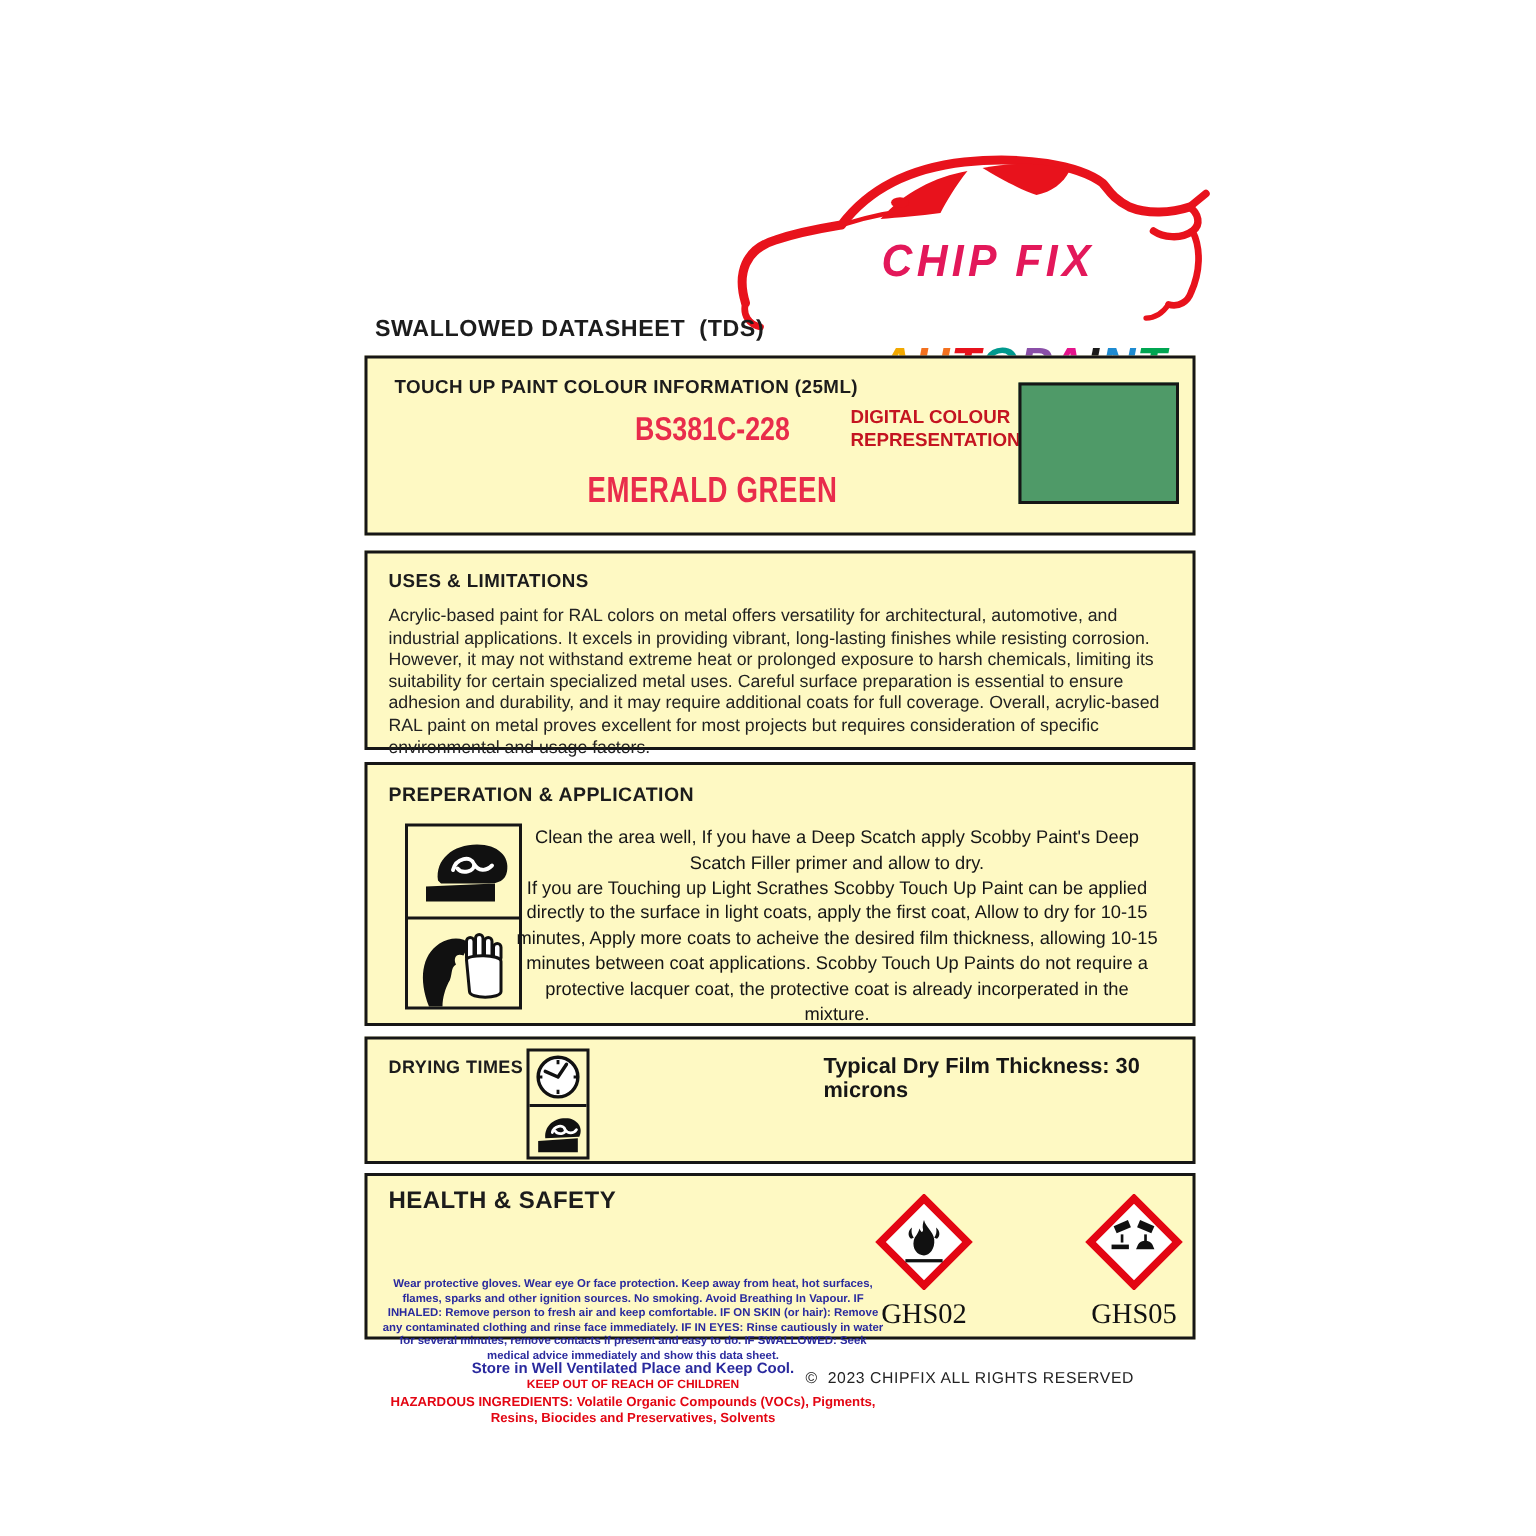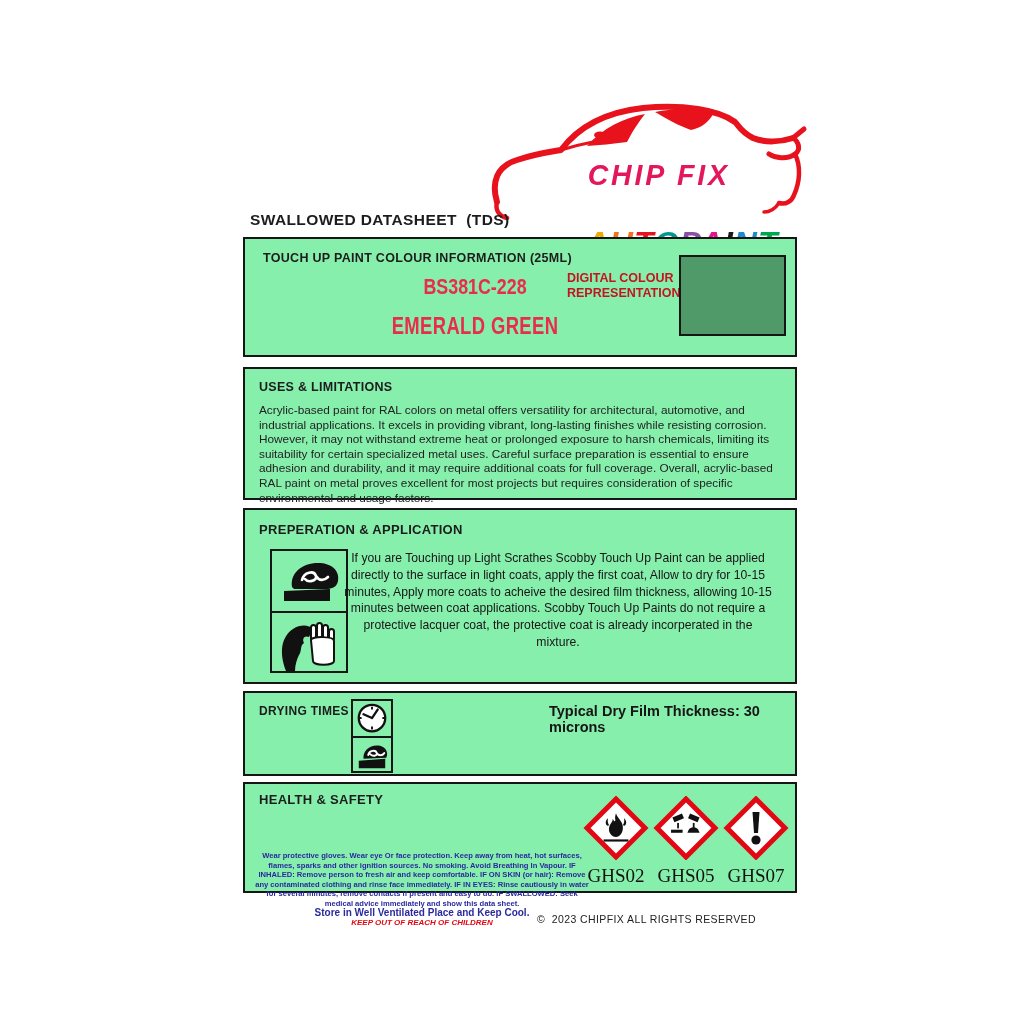--- a/index.html
+++ b/index.html
@@ -21,21 +21,21 @@
     position:absolute; left:72px; top:60px; width:210px; text-align:center;
     font-size:30px; font-weight:bold; font-style:italic; letter-spacing:3px;
     transform:scale(.95,1); transform-origin:left top; white-space:pre;
   }
   .autopaint {
     position:absolute; left:18px; top:90px; width:296px; text-align:center;
     font-size:32px; font-weight:bold; font-style:italic; letter-spacing:1px;
     white-space:pre;
   }
   
-  .box { position:absolute; left:243px; width:554px; border:2px solid #161616; background:#86efac; }
+  .box { position:absolute; left:243px; width:554px; border:2px solid #161616; background:#fef9c3; }
   .box-heading { position:absolute; font-weight:bold; color:#1c1c1c; letter-spacing:.3px; }
   
   .b1 { top:237px; height:120px; }
   .b1 .box-heading { left:18px; top:12px; font-size:12.5px; }
   .paint-code {
     position:absolute; left:100px; top:36px; width:260px; text-align:center;
     font-size:21px; font-weight:bold; transform:scale(.85,1.05);
   }
   .paint-name {
     position:absolute; left:80px; top:74px; width:300px; text-align:center;
@@ -66,25 +66,25 @@
   
   .b4 { top:691px; height:85px; }
   .b4 .box-heading { left:14px; top:11px; font-size:12px; }
   .dry-icons { position:absolute; left:106px; top:6px; width:42px; height:74px; border:2px solid #161616; }
   .dry-cell { width:100%; height:50%; position:relative; }
   .dry-cell + .dry-cell { border-top:2px solid #161616; }
   .dry-times { position:absolute; left:154px; top:2px; font-size:17px; line-height:20.5px; color:#161616; }
   .dry-thickness { position:absolute; left:304px; top:10px; font-size:14.5px; color:#161616;font-weight:bold; }
   
   .b5 { top:782px; height:111px; }
-  .b5 .box-heading { left:14px; top:8px; font-size:13px; }
+  .b5 .box-heading { left:14px; top:8px; font-size:16px; }
   .safety-text { position:absolute; left:10px; top:27px; width:334px; text-align:center; font-weight:bold; }
   .safety-body   { font-size:7.6px; line-height:9.5px;margin-top:40px; }
   .safety-store  { font-size:10px; line-height:9.5px; }
-  .safety-keep   { font-size:8px;  line-height:10px;font-style:italic; }
+  .safety-keep   { font-size:8px;  line-height:10px; }
   .safety-hazard { font-size:8.8px; line-height:11px; margin-top:1px; }
   .ghs-row { position:absolute; left:338px; top:12px; width:206px; display:flex; justify-content:space-between; }
   .ghs { width:66px; text-align:center; }
   .ghs-label { font-family:"Liberation Serif","DejaVu Serif",serif; font-size:19px; color:#111; margin-top:1px; }
   
   .copyright { position:absolute; left:537px; top:897px; font-size:10.5px; color:#222; white-space:pre; letter-spacing:.4px;margin-top:16px; }
 </style>
 </head>
 <body>
 
@@ -148,20 +148,21 @@
             <rect x="39" y="12" width="5" height="16" rx="2.5"></rect>
             <rect x="45" y="10" width="5" height="18" rx="2.5"></rect>
             <rect x="51" y="12" width="5" height="16" rx="2.5"></rect>
             <rect x="57" y="16" width="5" height="12" rx="2.5"></rect>
             <path d="M39,27 C39,23 62,23 62,28 L62,48 C62,53 41,53 41,48 Z"></path>
           </g>
         </svg>
       </div>
     </div>
     <div class="prep-text">
+      <div>Clean the area well, If you have a Deep Scatch apply Scobby Paint's Deep Scatch Filler primer and allow to dry.</div>
       <div>If you are Touching up Light Scrathes Scobby Touch Up Paint can be applied directly to the surface in light coats, apply the first coat, Allow to dry for 10-15 minutes, Apply more coats to acheive the desired film thickness, allowing 10-15 minutes between coat applications. Scobby Touch Up Paints do not require a protective lacquer coat, the protective coat is already incorperated in the mixture.</div>
     </div>
   </div>
 
   <div class="box b4">
     <div class="box-heading">DRYING TIMES</div>
     <div class="dry-icons">
       <div class="dry-cell">
         <svg width="38" height="35" viewBox="0 0 40 37">
           <circle cx="20" cy="18" r="14" fill="#fff" stroke="#111" stroke-width="2.4"></circle>
@@ -179,20 +180,21 @@
     </div>
     <div class="dry-thickness">Typical Dry Film Thickness: 30 microns</div>
   </div>
 
   <div class="box b5">
     <div class="box-heading">HEALTH &amp; SAFETY</div>
     <div class="safety-text">
       <div class="safety-body" style="color: rgb(42, 42, 158);">Wear protective gloves. Wear eye Or face protection. Keep away from heat, hot surfaces, flames, sparks and other ignition sources. No smoking. Avoid Breathing In Vapour. IF INHALED: Remove person to fresh air and keep comfortable. IF ON SKIN (or hair): Remove any contaminated clothing and rinse face immediately. IF IN EYES: Rinse cautiously in water for several minutes, remove contacts if present and easy to do. IF SWALLOWED: Seek medical advice immediately and show this data sheet.</div>
       <div class="safety-store" style="color: rgb(42, 42, 158);">Store in Well Ventilated Place and Keep Cool.</div>
       <div class="safety-keep" style="color: rgb(227, 6, 19);">KEEP OUT OF REACH OF CHILDREN</div>
+      <div class="safety-hazard" style="color: rgb(227, 6, 19);">HAZARDOUS INGREDIENTS: Volatile Organic Compounds (VOCs), Pigments, Resins, Biocides and Preservatives, Solvents</div>
     </div>
     <div class="ghs-row" style="color: rgb(227, 6, 19);">
       <div class="ghs">
         <svg width="66" height="64" viewBox="0 0 64 64">
           <rect x="11.5" y="11.5" width="41" height="41" transform="rotate(45 32 32)" fill="#fff" stroke="currentColor" stroke-width="5"></rect>
           <g transform="translate(32,31) scale(0.62) translate(-32,-30)" fill="#111">
             <path d="M32,8 C34,16 42,20 43,29 C44,39 38,46 32,46 C25,46 19,39 21,30 C22,25 26,23 27,17 C29,21 30,22 31,19 C30,14 31,11 32,8 Z"></path>
             <path d="M18,28 C14,25 15,19 19,16 C18,21 19,24 21,27 Z"></path>
             <path d="M46,28 C50,25 49,19 45,16 C46,21 45,24 43,27 Z"></path>
             <rect x="12" y="50" width="40" height="3.5"></rect>
@@ -207,28 +209,18 @@
             <path d="M12,18 L26,12 L29,19 L15,25 Z"></path>
             <path d="M52,18 L38,12 L35,19 L49,25 Z"></path>
             <rect x="19" y="26" width="2.6" height="8"></rect>
             <rect x="42" y="26" width="2.6" height="8"></rect>
             <rect x="10" y="36" width="17" height="4.5"></rect>
             <path d="M36,36 C38,31 48,31 50,36 L52,40.5 L34,40.5 Z"></path>
           </g>
         </svg>
         <div class="ghs-label">GHS05</div>
       </div>
-      <div class="ghs">
-        <svg width="66" height="64" viewBox="0 0 64 64">
-          <rect x="11.5" y="11.5" width="41" height="41" transform="rotate(45 32 32)" fill="#fff" stroke="currentColor" stroke-width="5"></rect>
-          <g fill="#111">
-            <path d="M28.5,16 L35.5,16 L34,37 L30,37 Z"></path>
-            <circle cx="32" cy="44" r="4.6"></circle>
-          </g>
-        </svg>
-        <div class="ghs-label">GHS07</div>
-      </div>
     </div>
   </div>
 
   <div class="copyright">©  2023 CHIPFIX ALL RIGHTS RESERVED</div>
 
 </div>
 
 </body></html>

